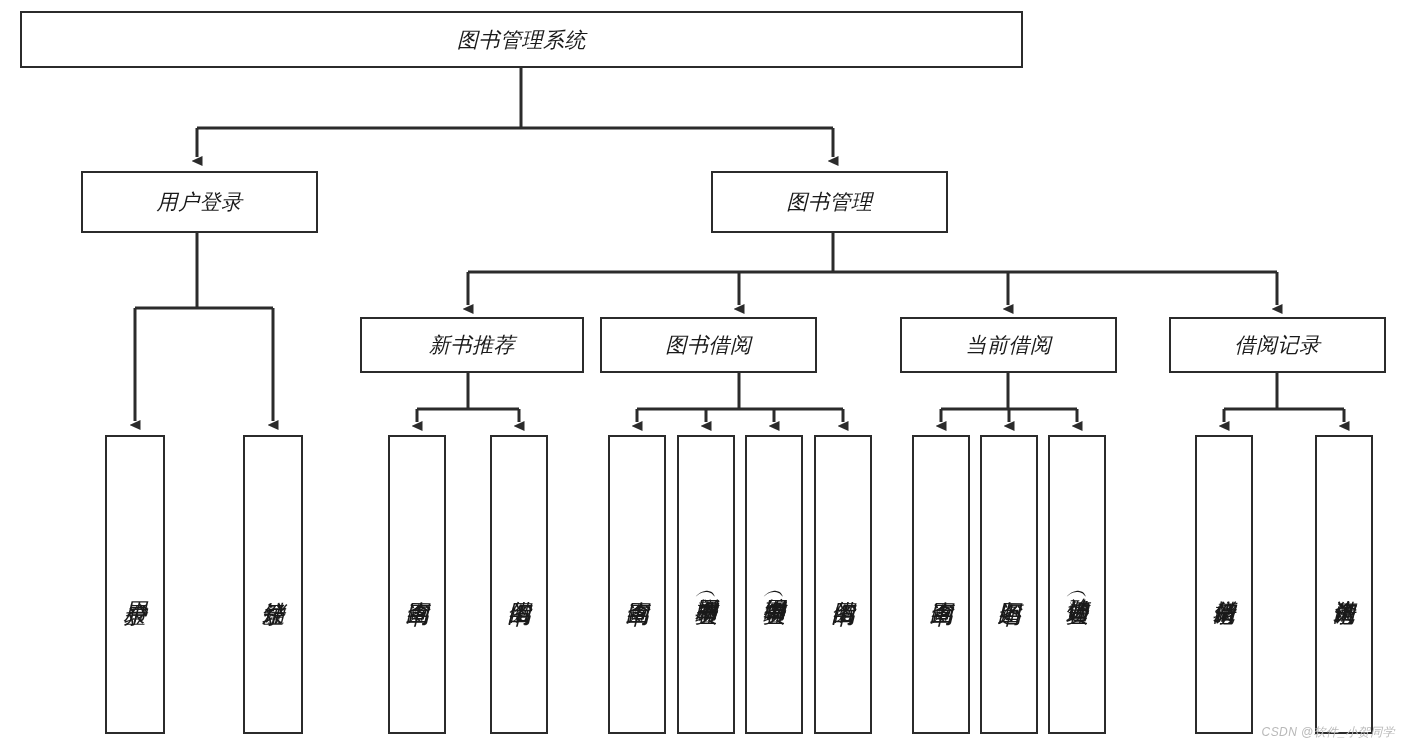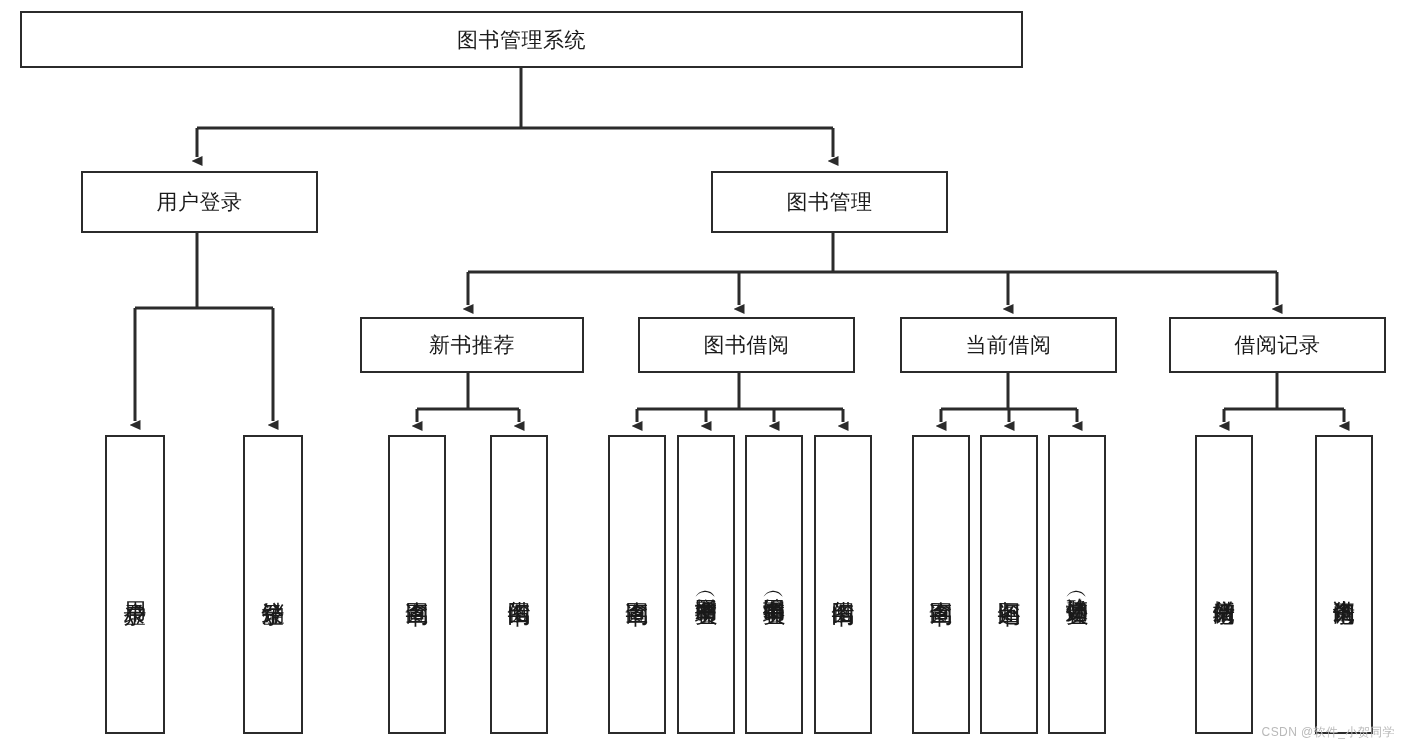--- a/index.html
+++ b/index.html
@@ -10,20 +10,21 @@
   }
   body {
     font-family: "Liberation Sans", "DejaVu Sans", sans-serif;
   }
   #diagram-root {
     position: relative;
     width: 1405px;
     height: 747px;
     background: #ffffff;
     overflow: hidden;
+    font-style: italic;
   }
   #edge-layer {
     position: absolute;
     left: 0;
     top: 0;
     width: 1405px;
     height: 747px;
     pointer-events: none;
   }
   .node {
@@ -127,21 +128,21 @@
   <div class="node node-h" style="left:81px; top:171px; width:237px; height:62px;">
     <span>用户登录</span>
   </div>
   <div class="node node-h" style="left:711px; top:171px; width:237px; height:62px;">
     <span>图书管理</span>
   </div>
 
   <div class="node node-h" style="left:360px; top:317px; width:224px; height:56px;">
     <span>新书推荐</span>
   </div>
-  <div class="node node-h" style="left:638px; top:317px; width:217px; height:56px;">
+  <div class="node node-h" style="left:600px; top:317px; width:217px; height:56px;">
     <span>图书借阅</span>
   </div>
   <div class="node node-h" style="left:1169px; top:317px; width:217px; height:56px;">
     <span>借阅记录</span>
   </div>
   <div class="node node-h" style="left:900px; top:317px; width:217px; height:56px;">
     <span>当前借阅</span>
   </div>
 
   <div class="node node-v" style="left:105px; top:435px; width:60px; height:299px;">

